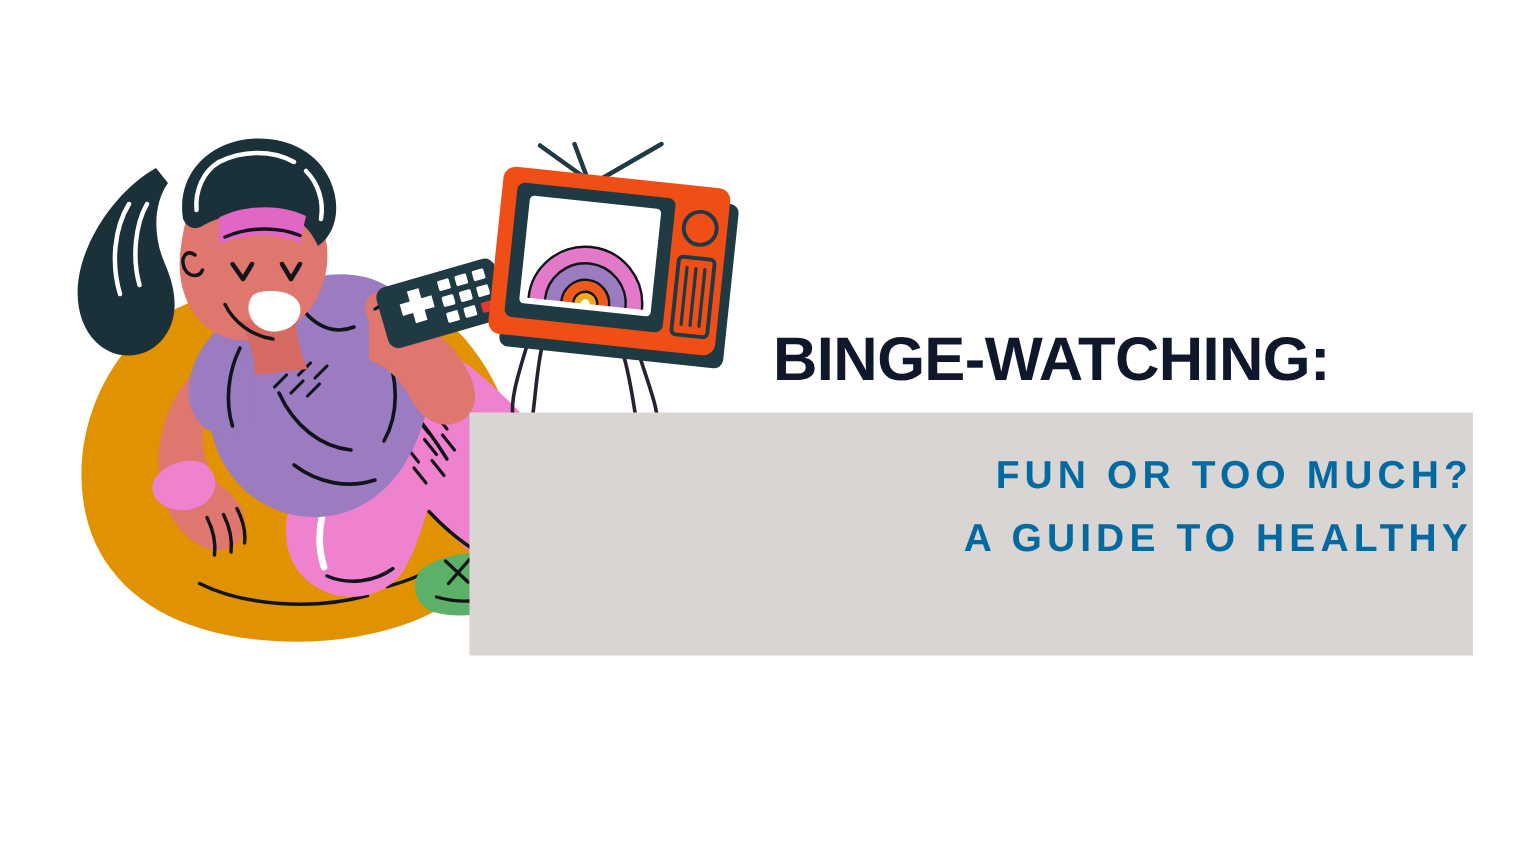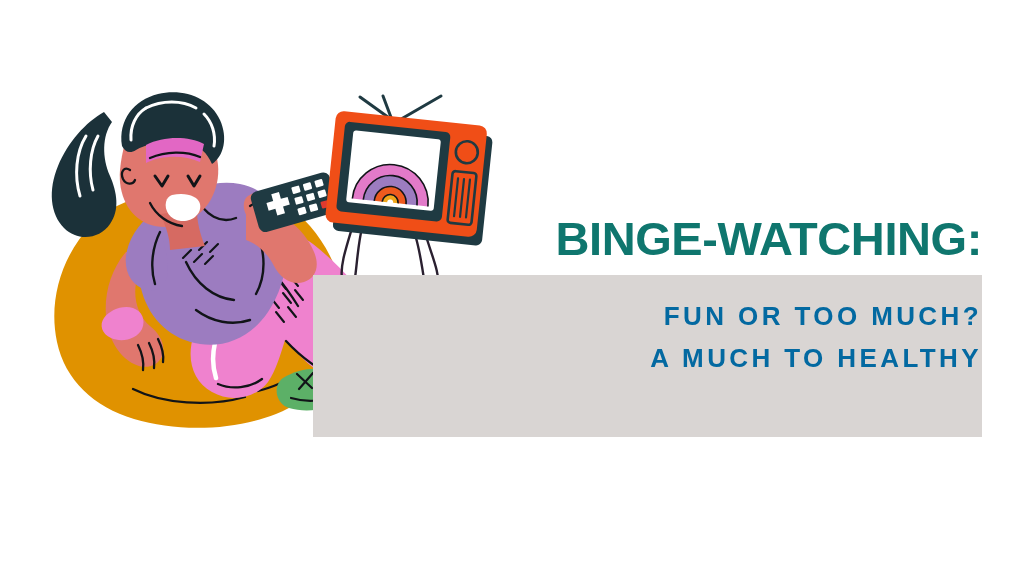--- a/index.html
+++ b/index.html
@@ -27,25 +27,25 @@
     height: 162px;
     background: #d9d5d3;
   }
 
   
   .headline {
     position: absolute;
     left: 420px;
     top: 216px;
     width: 562px;
-    text-align: right;
-    color: #0f766e;
+    text-align: center;
+    color: #0f172a;
     font-family: "Liberation Sans", sans-serif;
     font-weight: bold;
-    font-size: 47px;
+    font-size: 41px;
     line-height: 46px;
     letter-spacing: -0.4px;
     white-space: nowrap;
   }
   .subtitle {
     position: absolute;
     left: 360px;
     top: 295px;
     width: 622px;
     text-align: right;
@@ -337,16 +337,16 @@
 
     </svg>
   </div>
 
   <div class="gray-panel"></div>
 
   <div class="headline">BINGE-WATCHING:</div>
 
   <div class="subtitle">
     <span class="sub-line">FUN OR TOO MUCH?</span>
-    <span class="sub-line">A MUCH TO HEALTHY</span>
+    <span class="sub-line">A GUIDE TO HEALTHY</span>
   </div>
 
 </div>
 
 </body></html>

